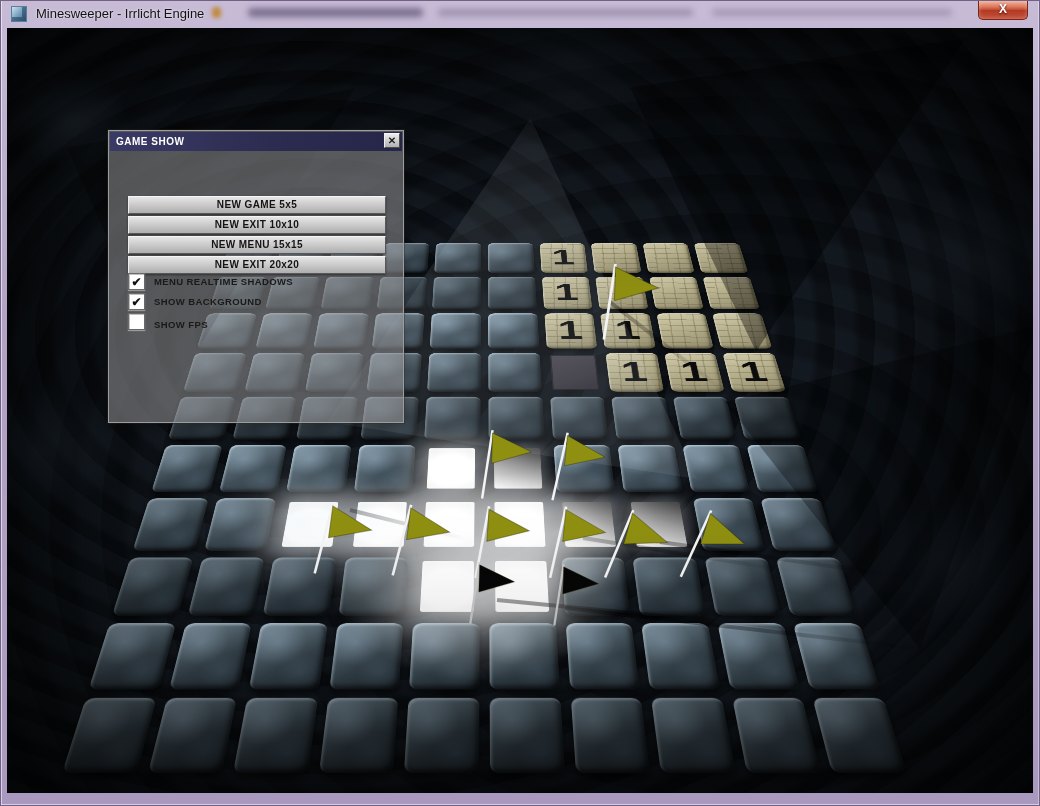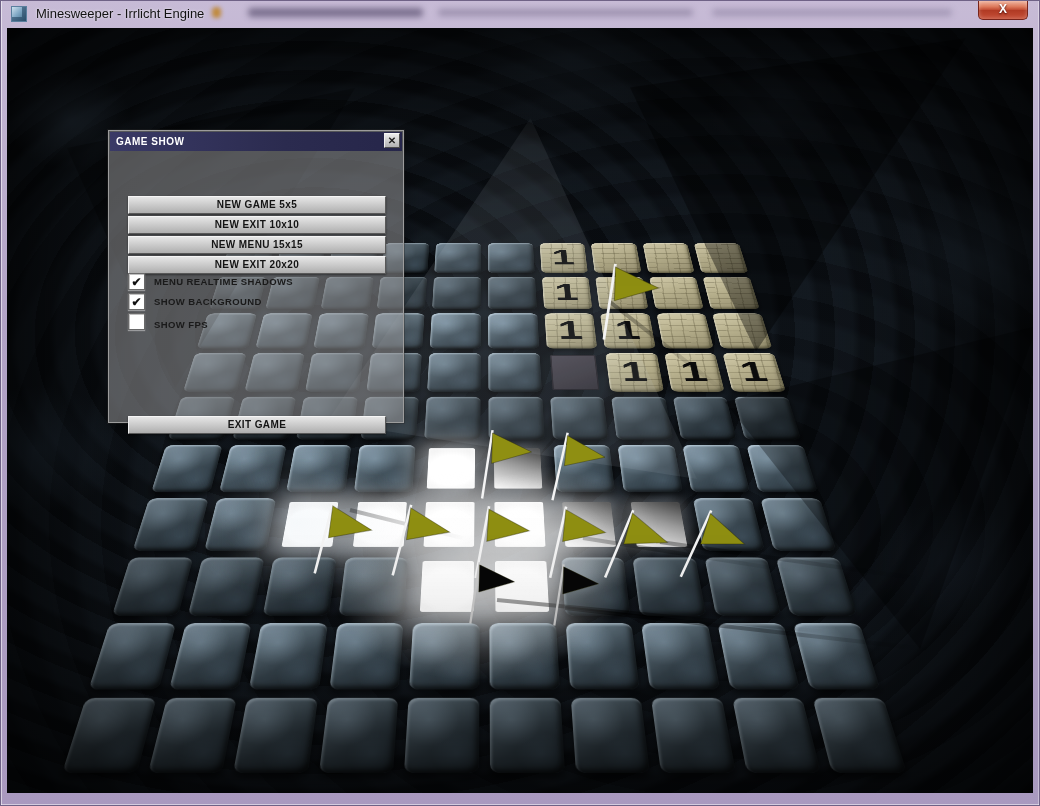--- a/index.html
+++ b/index.html
@@ -309,21 +309,20 @@
           </div>
           <div class="opt" style="top: 162px;">
             <div class="box">✔</div>
             <div class="lbl">SHOW BACKGROUND</div>
           </div>
           <div class="opt" style="top: 182px; align-items: flex-end;">
             <div class="box"></div>
             <div class="lbl">SHOW FPS</div>
           </div>
         </div>
-      <div class="menu-btn" id="exit-btn" style="top:261px;">EXIT GAME</div>
     </div>
   </div>
 
   <div class="titlebar">
     <div class="app-icon"></div>
     <div class="title-text">Minesweeper - Irrlicht Engine</div>
     <div class="wm wm1"></div>
     <div class="wm wm2"></div>
     <div class="wm wm3"></div>
     <div class="wm wm4"></div>

